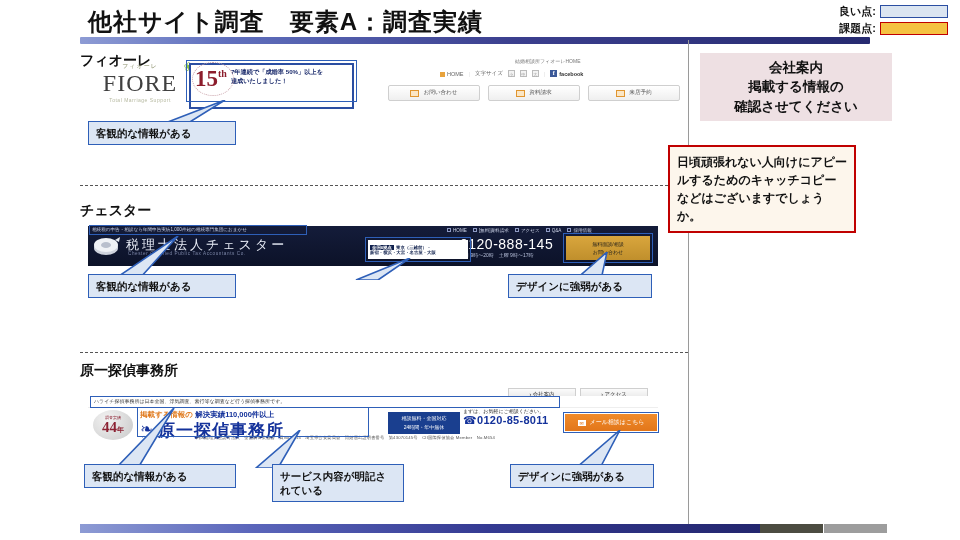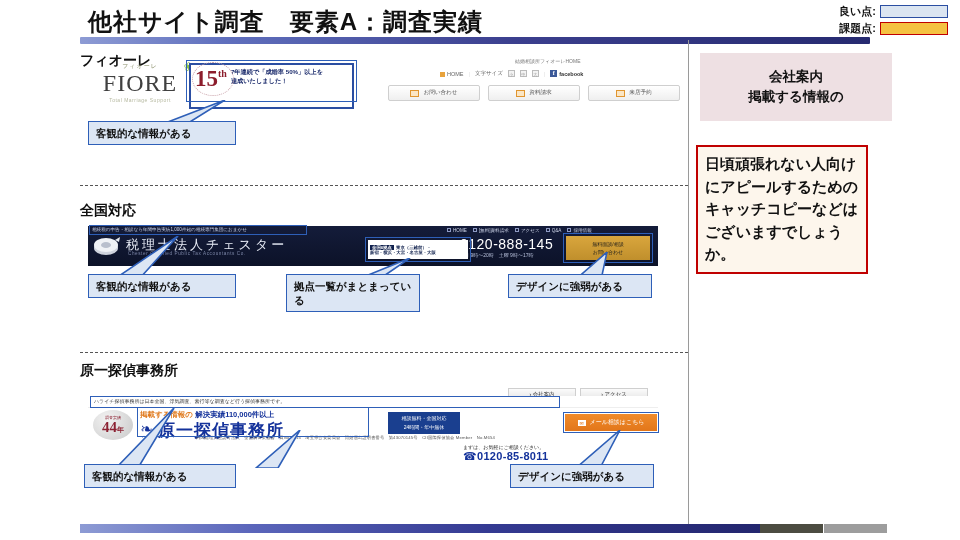--- a/index.html
+++ b/index.html
@@ -117,21 +117,21 @@
   .hi-mark { position:absolute; left:140px; top:420px; font-size:15px; color:#14329b; }
   .hi-kana { position:absolute; left:142px; top:434px; font-size:4px; color:#14329b; }
   .hi-legal { position:absolute; left:196px; top:435px; font-size:4.2px; color:#555; white-space:nowrap; letter-spacing:.2px; }
   .hi-navbtns { position:absolute; left:508px; top:388px; display:flex; gap:4px; }
   .hinav { width:68px; height:12px; background:linear-gradient(180deg,#fbfbfb,#e7e7e7);
            border:1px solid #cfcfcf; font-size:5.4px; color:#333;
            display:flex; align-items:center; justify-content:center; }
   .hi-blue { position:absolute; left:388px; top:412px; width:72px; height:22px;
              background:#1a3f8f; color:#fff; font-size:5px; line-height:1.9;
              display:flex; flex-direction:column; align-items:center; justify-content:center; }
-  .hi-mid { position:absolute; left:463px; top:408px; width:98px;margin-top:36px; }
+  .hi-mid { position:absolute; left:463px; top:408px; width:98px; }
   .hi-mid .t1 { font-size:5px; color:#222; }
   .hi-mid .t2 { font-size:11px; font-weight:bold; color:#14329b; letter-spacing:.3px; white-space:nowrap;}
   .hi-orange { position:absolute; left:565px; top:414px; width:92px; height:17px;
                background:linear-gradient(180deg,#f08b2a,#e2761a); color:#fff;
                font-size:6px; display:flex; align-items:center; justify-content:center; gap:4px; }
   .hi-orange .env { width:8px; height:6px; background:#fff; color:#e2761a; font-size:5px; line-height:6px; text-align:center; }
 
   
   .hl-box { position:absolute; border:1.8px solid #2e5fb8; background:transparent; pointer-events:none; }
 
@@ -144,23 +144,23 @@
   .tail svg { display:block; }
 
   
   .rp-head {
     position:absolute; left:700px; top:53px; width:192px; height:68px;
     background:#eee0e3; display:flex; flex-direction:column;
     align-items:center; justify-content:center; text-align:center;
     font-size:13.5px; font-weight:bold; color:#111; line-height:1.45;
   }
   .rp-note {
-    position:absolute; left:696px; top:145px; width:172px;
+    position:absolute; left:668px; top:145px; width:188px;
     border:2px solid #c00000; background:#fdf6ec;
-    padding:6px 7px; font-size:15px; font-weight:bold; color:#111; line-height:1.5;
+    padding:6px 7px; font-size:12px; font-weight:bold; color:#111; line-height:1.5;
   }
 </style>
 </head>
 <body>
 
 <div class="slide">
 
   <div class="slide-title">他社サイト調査　要素A：調査実績</div>
   <div class="title-rule"></div>
 
@@ -232,21 +232,21 @@
 
   <div class="tail" style="left:145px; top:100px; width:85px; height:25px;">
     <svg width="85" height="25">
         <polygon points="80,0 40,25 15,25" fill="#dce6f4" stroke="#2e5fb8" stroke-width="1.6"></polygon>
       </svg>
   </div>
   <div class="callout" style="left:88px; top:121px; width:148px;">客観的な情報がある</div>
 
   <div class="dashed" style="top:185px;"></div>
 
-  <div class="site-label" style="left:80px; top:202px;">全国対応</div>
+  <div class="site-label" style="left:80px; top:202px;">チェスター</div>
 
   <div class="chester-bar"></div>
   <div class="ch-tagline">相続税の申告・相談なら年間申告実績1,000件超の相続専門集団におまかせ</div>
   <div class="ch-mark">
     <svg width="28" height="22" viewBox="0 0 28 22">
       <ellipse cx="13" cy="12" rx="12" ry="7" fill="#cfd3dd"></ellipse>
       <ellipse cx="13" cy="9" rx="12" ry="7" fill="#f0f2f6"></ellipse>
       <ellipse cx="13" cy="9" rx="5" ry="3" fill="#b9bfcd"></ellipse>
       <path d="M22 4 L27 1 L26 6 Z" fill="#e7eaf1"></path>
     </svg>
@@ -291,21 +291,20 @@
         <polygon points="70,0 38,22 16,22" fill="#dce6f4" stroke="#2e5fb8" stroke-width="1.6"></polygon>
       </svg>
   </div>
   <div class="tail" style="left:545px; top:252px; width:80px; height:28px;">
     <svg width="80" height="28">
         <polygon points="62,0 30,28 56,28" fill="#dce6f4" stroke="#2e5fb8" stroke-width="1.6"></polygon>
       </svg>
   </div>
 
   <div class="callout" style="left:88px; top:274px; width:148px;">客観的な情報がある</div>
-  <div class="callout" style="left:286px; top:274px; width:134px;">拠点一覧がまとまっている</div>
   <div class="callout" style="left:508px; top:274px; width:144px;">デザインに強弱がある</div>
 
   <div class="dashed" style="top:352px;"></div>
 
   <div class="site-label" style="left:80px; top:362px;">原一探偵事務所</div>
 
   <div class="hi-navbtns">
     <div class="hinav">› 会社案内</div>
     <div class="hinav">› アクセス</div>
   </div>
@@ -356,25 +355,27 @@
         <polygon points="50,0 28,38 6,38" fill="#dce6f4" stroke="#2e5fb8" stroke-width="1.6"></polygon>
       </svg>
   </div>
   <div class="tail" style="left:550px; top:430px; width:80px; height:38px;">
     <svg width="80" height="38">
         <polygon points="70,0 26,38 50,38" fill="#dce6f4" stroke="#2e5fb8" stroke-width="1.6"></polygon>
       </svg>
   </div>
 
   <div class="callout" style="left:84px; top:464px; width:152px;">客観的な情報がある</div>
+  <div class="callout" style="left:272px; top:464px; width:132px;">サービス内容が明記されている</div>
   <div class="callout" style="left:510px; top:464px; width:144px;">デザインに強弱がある</div>
 
   <div class="rp-head">
     <span>会社案内</span>
     <span>掲載する情報の</span>
+    <span>確認させてください</span>
   </div>
   <div class="rp-note">日頃頑張れない人向けにアピールするためのキャッチコピーなどはございますでしょうか。</div>
 
   <div class="footer-rule"></div>
   <div class="footer-seg1"></div>
   <div class="footer-seg2"></div>
 
 </div>
 
 </body></html>

